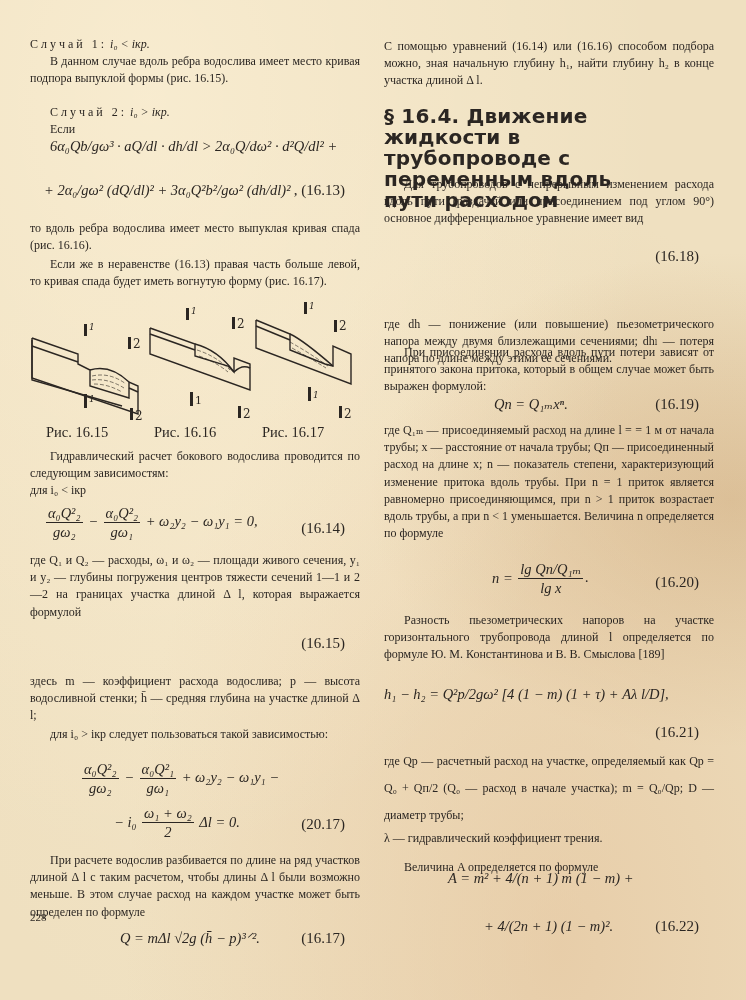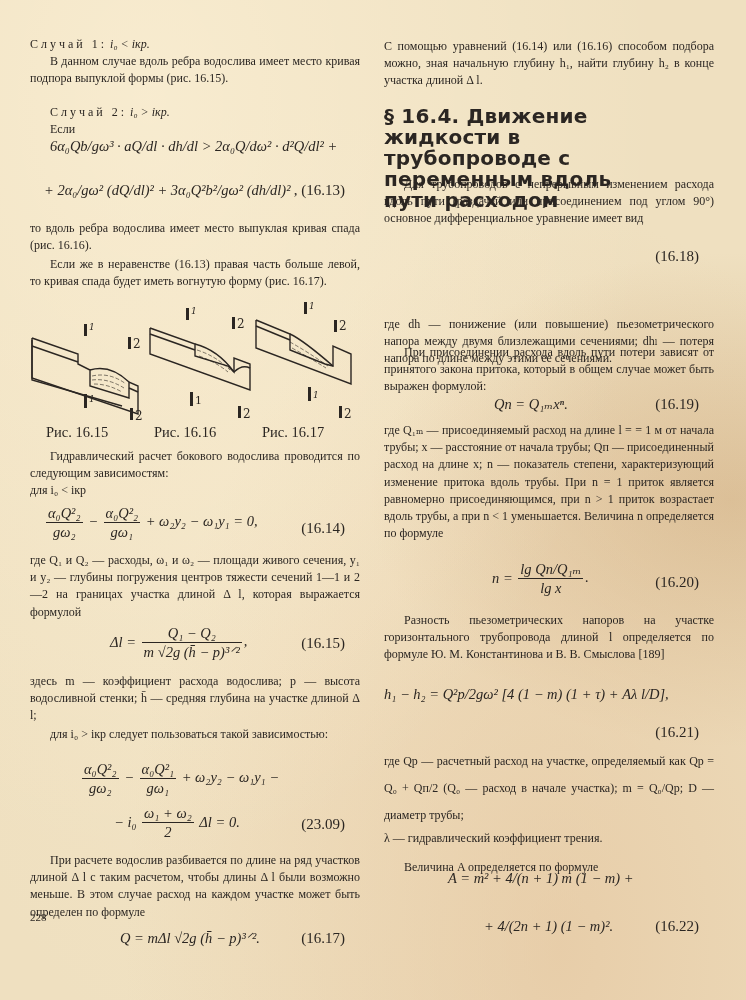--- a/index.html
+++ b/index.html
@@ -141,24 +141,20 @@
         <span>+ ω₂y₂ − ω₁y₁ = 0,</span>
       </div>
       <span class="eqnum" style="top:20px;">(16.14)</span>
     </div>
 
     <div class="blk" style="top:552px;">
       <p>где Q₁ и Q₂ — расходы, ω₁ и ω₂ — площади живого сечения, y₁ и y₂ — глубины погружения центров тяжести сечений 1—1 и 2—2 на границах участка длиной Δ l, которая выражается формулой</p>
     </div>
 
     <div class="eq" style="top:624px; height:46px;">
-      <div style="position:absolute; left:80px; top:0; font-style:italic; white-space:nowrap;">
-        <span style="vertical-align:middle;">Δl =</span>
-        <span class="frac"><span class="num">Q₁ − Q₂</span><span>m √2g (h̄ − p)³ᐟ²</span></span>,
-      </div>
       <span class="eqnum" style="top:11px;">(16.15)</span>
     </div>
 
     <div class="blk" style="top:673px;">
       <p>здесь m — коэффициент расхода водослива; p — высота водосливной стенки; h̄ — средняя глубина на участке длиной Δ l;</p>
     </div>
     <div class="blk" style="top:726px;">
       <p class="ind">для i₀ &gt; iкр следует пользоваться такой зависимостью:</p>
     </div>
 
@@ -168,21 +164,21 @@
         <span class="frac"><span class="num">α₀Q²₁</span><span>gω₁</span></span>
         <span>+ ω₂y₂ − ω₁y₁ −</span>
       </div>
     </div>
     <div class="eq" style="top:804px; height:44px;">
       <div style="position:absolute; left:84px; top:0; font-style:italic; white-space:nowrap;">
         <span style="vertical-align:middle;">− i₀</span>
         <span class="frac"><span class="num">ω₁ + ω₂</span><span>2</span></span>
         <span style="vertical-align:middle;">Δl = 0.</span>
       </div>
-      <span class="eqnum" style="top:12px;">(23.09)</span>
+      <span class="eqnum" style="top:12px;">(20.17)</span>
     </div>
 
     <div class="blk" style="top:852px;">
       <p class="ind">При расчете водослив разбивается по длине на ряд участков длиной Δ l с таким расчетом, чтобы длины Δ l были возможно меньше. В этом случае расход на каждом участке может быть определен по формуле</p>
     </div>
 
     <div class="eq" style="top:930px; height:20px;">
       <span style="position:absolute; left:90px; font-style:italic;">Q = mΔl √2g (h̄ − p)³ᐟ².</span>
       <span class="eqnum" style="top:0;">(16.17)</span>
     </div>

